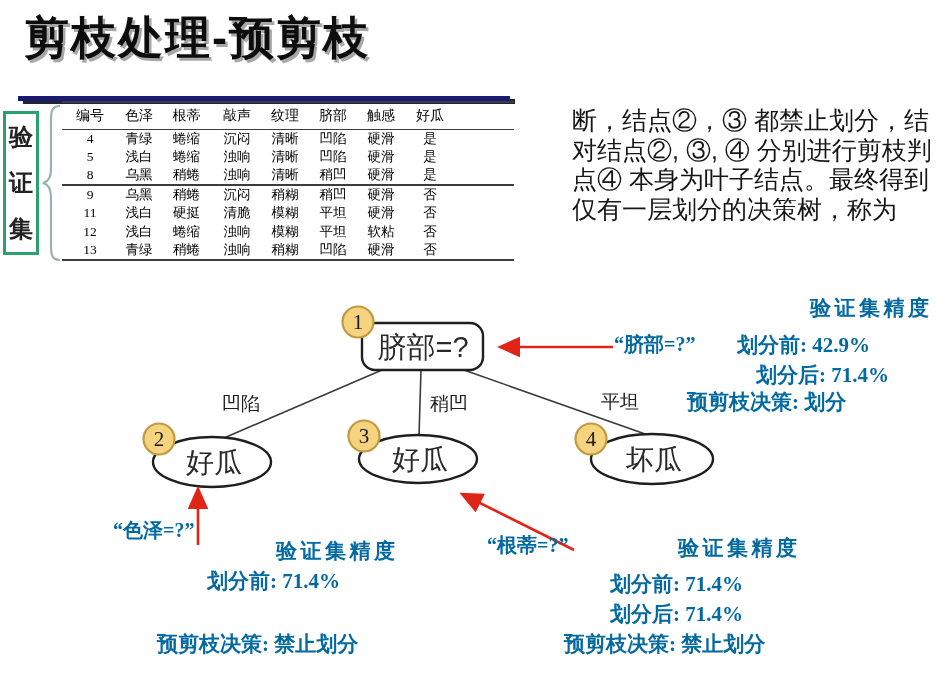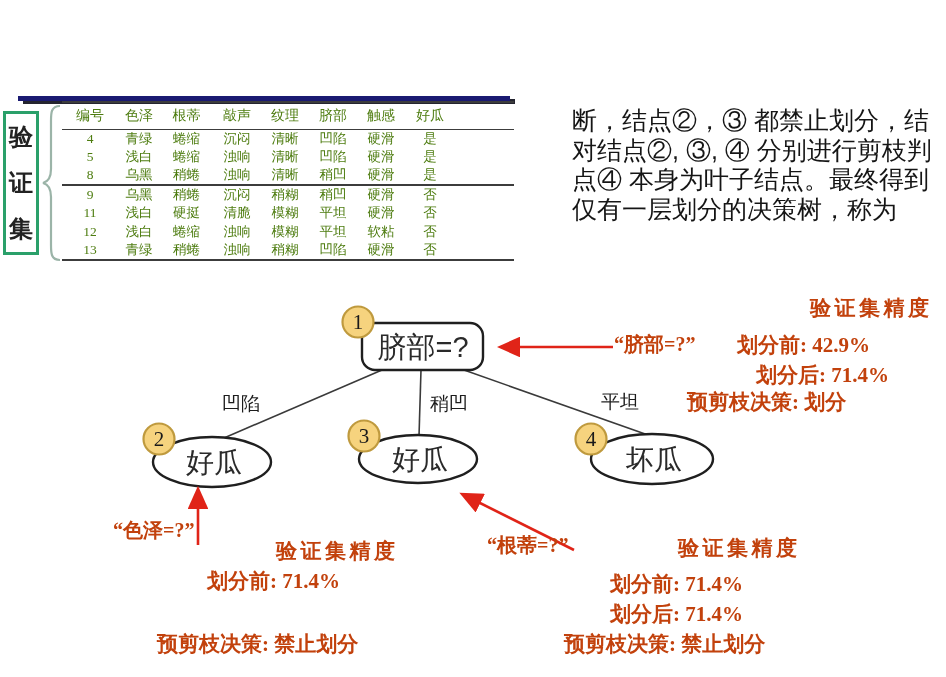--- a/index.html
+++ b/index.html
@@ -24,21 +24,21 @@
     position:absolute; left:3px; top:111px; width:36px; height:144px;
     border:3px solid #2aa06a; display:flex; flex-direction:column;
     align-items:center; justify-content:space-around;
     font-family:"Liberation Serif", serif; font-size:24px; font-weight:600; color:#222;
   }
   .brace-svg { position:absolute; left:40px; top:103px; }
   
   .tablewrap { position:absolute; left:62px; top:101px; }
   table.wm {
     border-collapse:collapse; table-layout:fixed; width:452px;
-    font-family:"Liberation Serif", serif; font-size:14px; color:#4d7c0f;
+    font-family:"Liberation Serif", serif; font-size:14px; color:#000000;
     border-top:2px solid #3c3c3c; border-bottom:2px solid #3c3c3c;
     text-align:center;
   }
   table.wm th { font-weight:normal; height:27px; border-bottom:1.3px solid #3c3c3c; }
   table.wm td { height:18.6px; font-size:13.5px; }
   tbody.grp2 tr:first-child td { border-top:2px solid #3c3c3c; }
   
   .para {
     position:absolute; left:572px; top:106px;
     font-size:25px; line-height:29.5px; color:#151515;
@@ -46,31 +46,32 @@
   }
   .para .p-last { font-weight:bold; }
   
   .tree-svg { position:absolute; left:0; top:280px; }
   .node-label { font-family:"Liberation Sans", sans-serif; font-size:28px; fill:#2a2a2a; }
   .root-label { font-family:"Liberation Sans", sans-serif; font-size:29px; fill:#2a2a2a; }
   .edge-label { font-family:"Liberation Serif", serif; font-size:19px; fill:#1c1c1c; }
   .num-label  { font-family:"Liberation Serif", serif; font-size:21px; fill:#1a1a1a; }
   
   .red {
-    position:absolute; color:#c2410c; white-space:nowrap;
+    position:absolute; color:#0369a1; white-space:nowrap;
     font-family:"Liberation Serif", serif; font-weight:bold; font-size:21px;
   }
   .red-head { letter-spacing:3.5px; }
   .red-attr { font-size:20px; }
 </style>
 </head>
 <body>
 
 <div class="slide">
 
+  <div class="title">剪枝处理-预剪枝</div>
   <div class="title-rule"></div>
 
   <div class="valbox">
     <span>验</span>
     <span>证</span>
     <span>集</span>
   </div>
   <svg class="brace-svg" width="24" height="162">
     <path d="M20,3 C11,3 11,10 11,18 L11,66 C11,75 7,79 3,80 C7,81 11,85 11,94 L11,142 C11,150 11,157 20,157" stroke="#9bb4a8" stroke-width="2.2" fill="none"></path>
   </svg>

